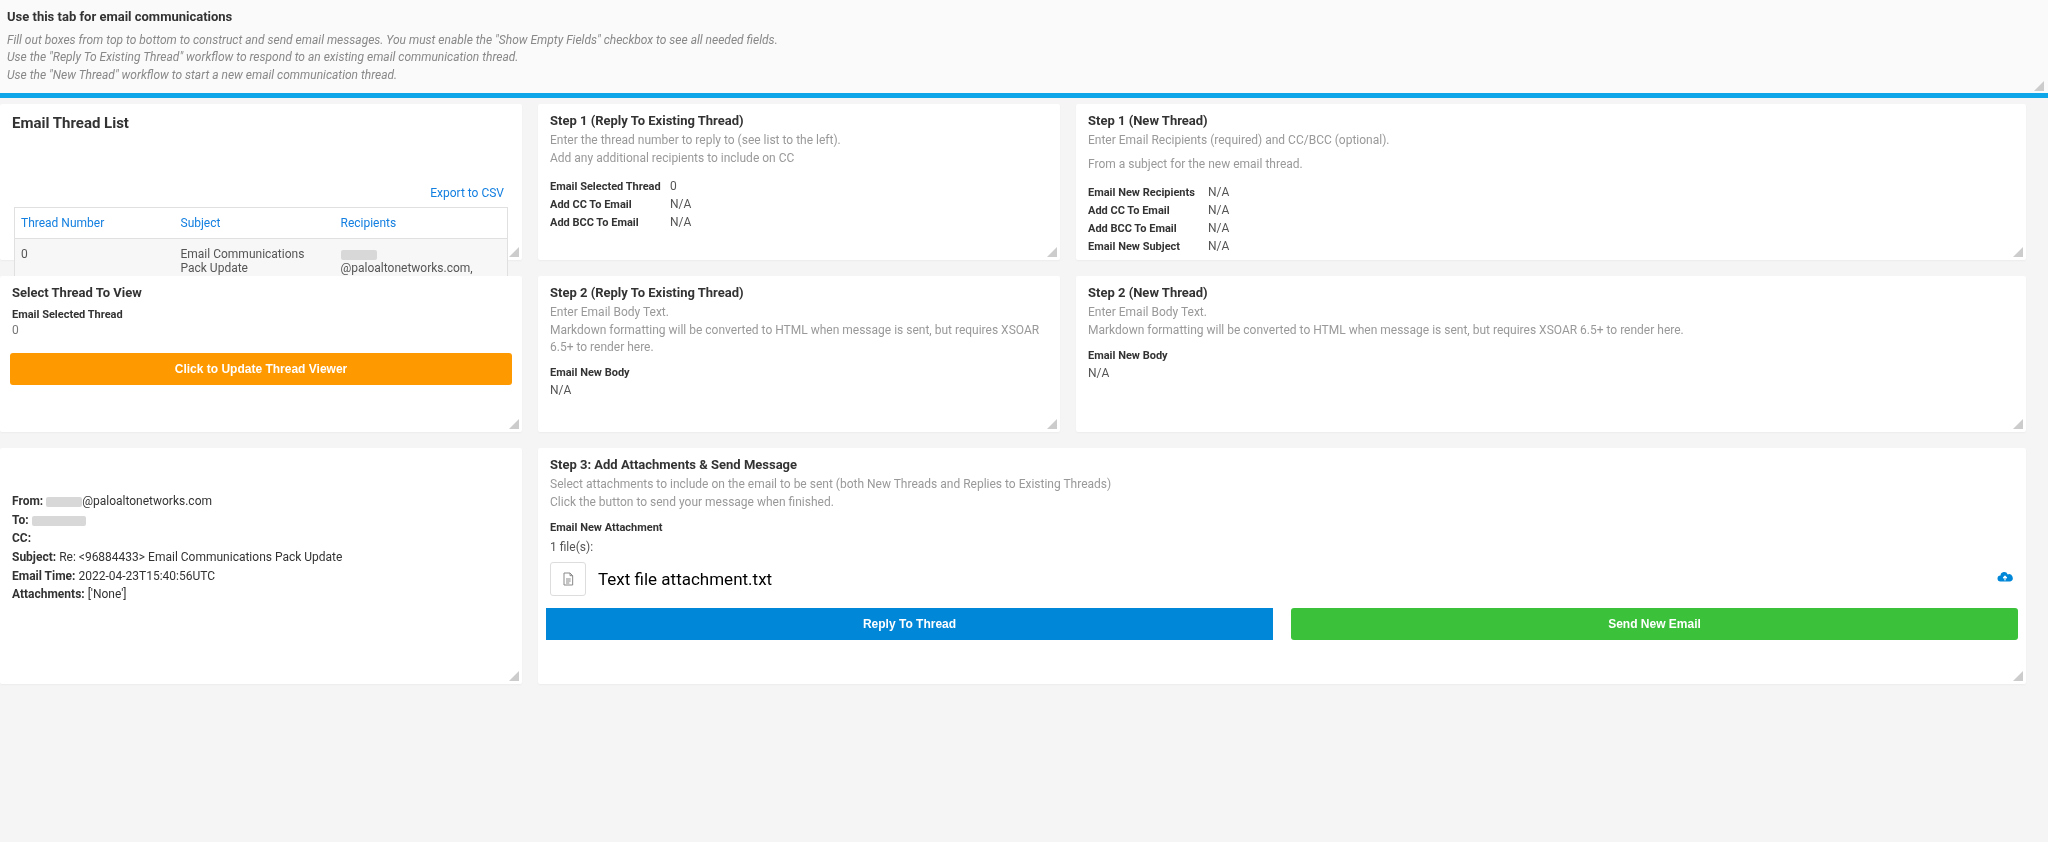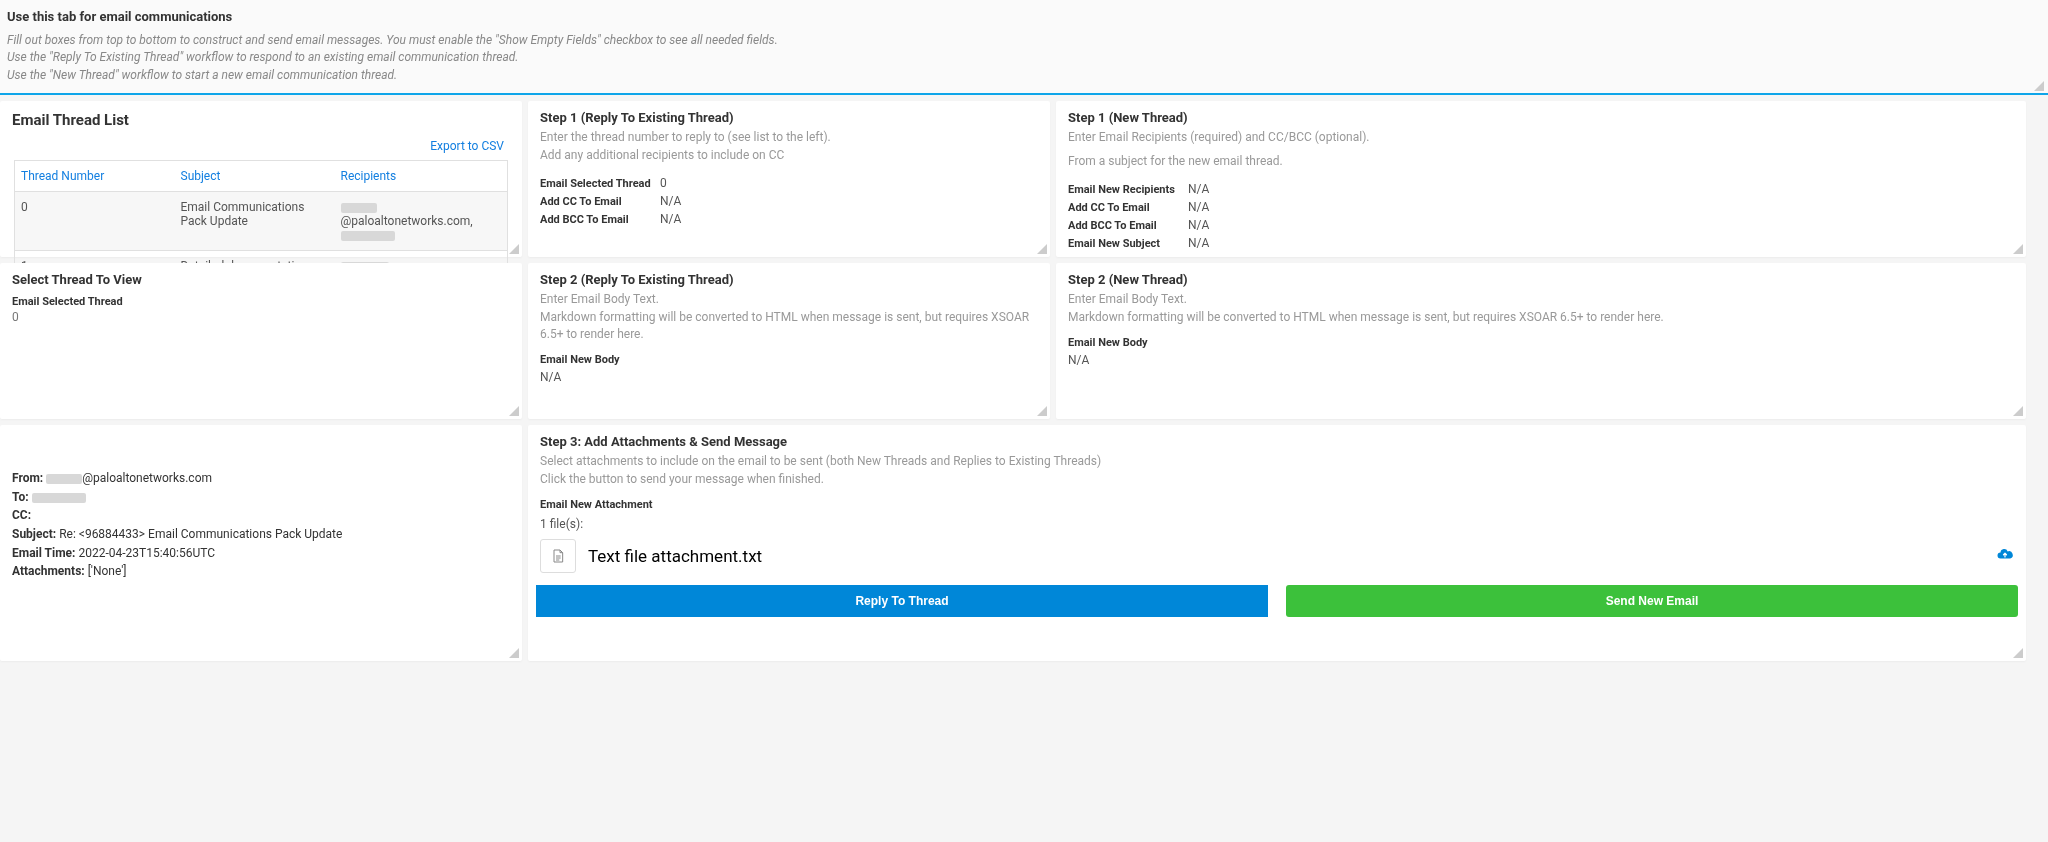--- a/index.html
+++ b/index.html
@@ -1,27 +1,27 @@
 <!DOCTYPE html>
 <html><head>
 <meta charset="utf-8">
 <style>
 * { box-sizing: border-box; margin: 0; padding: 0; }
 body { font-family: -apple-system, BlinkMacSystemFont, "Segoe UI", Roboto, Arial, sans-serif; background: #f5f5f5; width: 2048px; color: #333; }
-.header-panel { background: #fafafa; border-bottom: 2px solid #0ea5e9; padding: 9px 7px 9px 7px; position: relative; }
+.header-panel { background: #fafafa; border-bottom: 5px solid #0ea5e9; padding: 9px 7px 9px 7px; position: relative; }
 .header-title { font-size: 13px; font-weight: 700; color: #333; margin-bottom: 8px; }
 .header-desc { font-size: 12px; color: #888; line-height: 1.45; font-style: italic; }
 .resize-handle { position: absolute; right: 4px; bottom: 2px; width: 0; height: 0; border-left: 10px solid transparent; border-bottom: 10px solid #ccc; }
-.grid { display: grid; grid-template-columns: 522px 522px 1fr; gap: 6px; padding: 6px 22px 6px 0; }
+.grid { display: grid; grid-template-columns: 522px 522px 1fr; gap: 16px; padding: 6px 22px 6px 0; }
 .panel { background: #fff; border-radius: 2px; box-shadow: 0 1px 2px rgba(0,0,0,0.04); position: relative; }
 .panel .resize-handle { bottom: 3px; right: 3px; }
 .ptitle { font-size: 15px; font-weight: 700; color: #333; padding: 10px 12px 6px; }
 .ptitle-sm { font-size: 13px; font-weight: 700; color: #333; padding: 9px 12px 4px; }
 .pdesc { font-size: 12px; color: #999; padding: 0 12px 10px; line-height: 1.45; }
-.exportrow { text-align: right; padding: 0 18px 6px; }
+.exportrow { text-align: right; padding: 0 18px 6px; margin-top: 44px; }
 .exportlink { color: #137fe0; font-size: 12px; text-decoration: none; cursor: pointer; }
 .tablewrap { padding: 0 14px 14px; }
 table.threads { width: 100%; border-collapse: collapse; border: 1px solid #e0e0e0; font-size: 12px; }
 table.threads th { text-align: left; color: #137fe0; font-weight: 400; padding: 8px 6px; border-bottom: 1px solid #e0e0e0; background:#fff; }
 table.threads td { padding: 8px 6px; border-bottom: 1px solid #e0e0e0; color: #555; vertical-align: top; }
 table.threads tr.alt td { background: #f7f7f7; }
 .scrollbar { height: 8px; background: #f1f1f1; border-radius: 4px; margin: 0 14px 6px; position: relative; }
 .scrollbar .thumb { position:absolute; left:0; top:0; height:8px; width:55%; background:#d0d0d0; border-radius:4px; }
 .sel-panel { padding-bottom: 12px; }
 .sel-label { font-size: 11px; font-weight: 700; color: #333; padding: 4px 12px 2px; }
@@ -146,20 +146,21 @@
           <span class="fv">N/A</span>
         </div>
     </div>
     <div class="resize-handle"></div>
   </div>
 
   <div class="panel sel-panel" style="height:156px;">
     <div class="ptitle-sm">Select Thread To View</div>
     <div class="sel-label">Email Selected Thread</div>
     <div class="sel-val">0</div>
+    <button class="orange-btn">Click to Update Thread Viewer</button>
     <div class="resize-handle"></div>
   </div>
 
   <div class="panel" style="height:156px;">
     <div class="ptitle-sm">Step 2 (Reply To Existing Thread)</div>
     <div class="pdesc">
       <div>Enter Email Body Text.</div>
       <div>Markdown formatting will be converted to HTML when message is sent, but requires XSOAR 6.5+ to render here.</div>
     </div>
     <div class="sel-label" style="padding-top:0">Email New Body</div>

